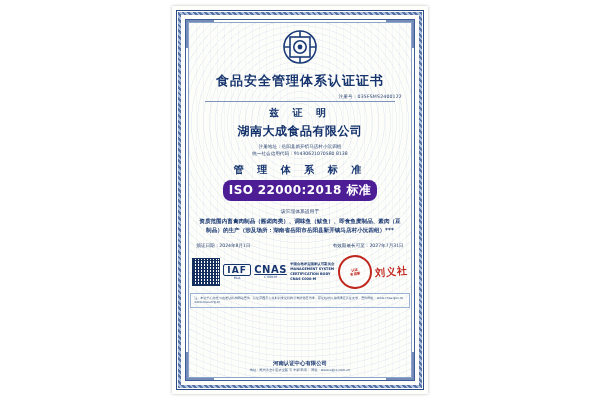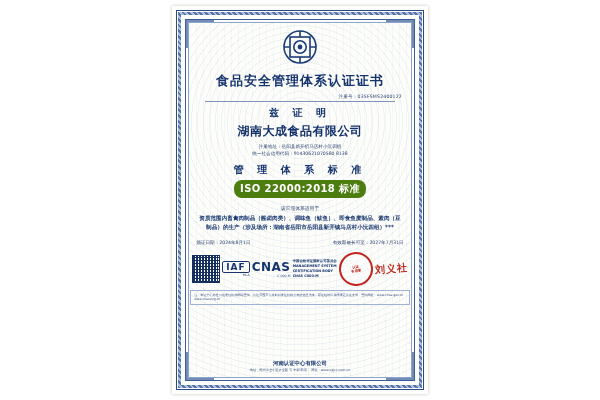--- a/index.html
+++ b/index.html
@@ -92,22 +92,22 @@
   }
   .meta{
     margin-top:3px;font-size:4.6px;color:#27406f;line-height:1.55;
     text-align:center;
   }
   .std-label{
     margin-top:6px;font-size:10px;letter-spacing:5px;color:#16356e;font-weight:bold;
   }
   .std-badge{
     margin-top:3px;
-    background:#4d7c0f;color:#fff;
-    font-size:10px;font-weight:bold;
+    background:#4c1d95;color:#fff;
+    font-size:12px;font-weight:bold;
     padding:2px 6px;border-radius:8px;
     letter-spacing:.4px;
   }
   .scope-head{
     margin-top:7px;font-size:4.8px;color:#27406f;
   }
   .scope-body{
     margin-top:3px;font-size:5.6px;color:#16356e;font-weight:bold;
     line-height:1.65;text-align:center;width:94%;
   }
@@ -122,27 +122,27 @@
   }
   .qr{
     width:26px;height:26px;
     background:
       repeating-linear-gradient(0deg,#15305f 0 1.5px,transparent 1.5px 3px),
       repeating-linear-gradient(90deg,#15305f 0 1.5px,transparent 1.5px 3px);
     background-color:#fff;
     border:1px solid #15305f;
   }
   .iaf, .cnas{
-    text-align:right;font-weight:bold;color:#16356e;
+    text-align:center;font-weight:bold;color:#16356e;
   }
   .iaf .mark{
     font-size:9px;letter-spacing:1px;border:1px solid #16356e;
     padding:0 3px;border-radius:2px;
   }
-  .cnas .mark{font-size:12px;letter-spacing:.5px;}
+  .cnas .mark{font-size:10px;letter-spacing:.5px;text-decoration:underline;}
   .tiny{font-size:3.2px;font-weight:normal;color:#2b4a86;letter-spacing:0;}
   .ms-text{
     font-size:3.4px;color:#16356e;line-height:1.45;text-align:left;
     font-weight:bold;
   }
   .redseal{
     width:30px;height:30px;border-radius:50%;
     border:2px solid #c0271f;color:#c0271f;
     display:flex;align-items:center;justify-content:center;
     font-size:3.4px;text-align:center;line-height:1.2;font-weight:bold;

